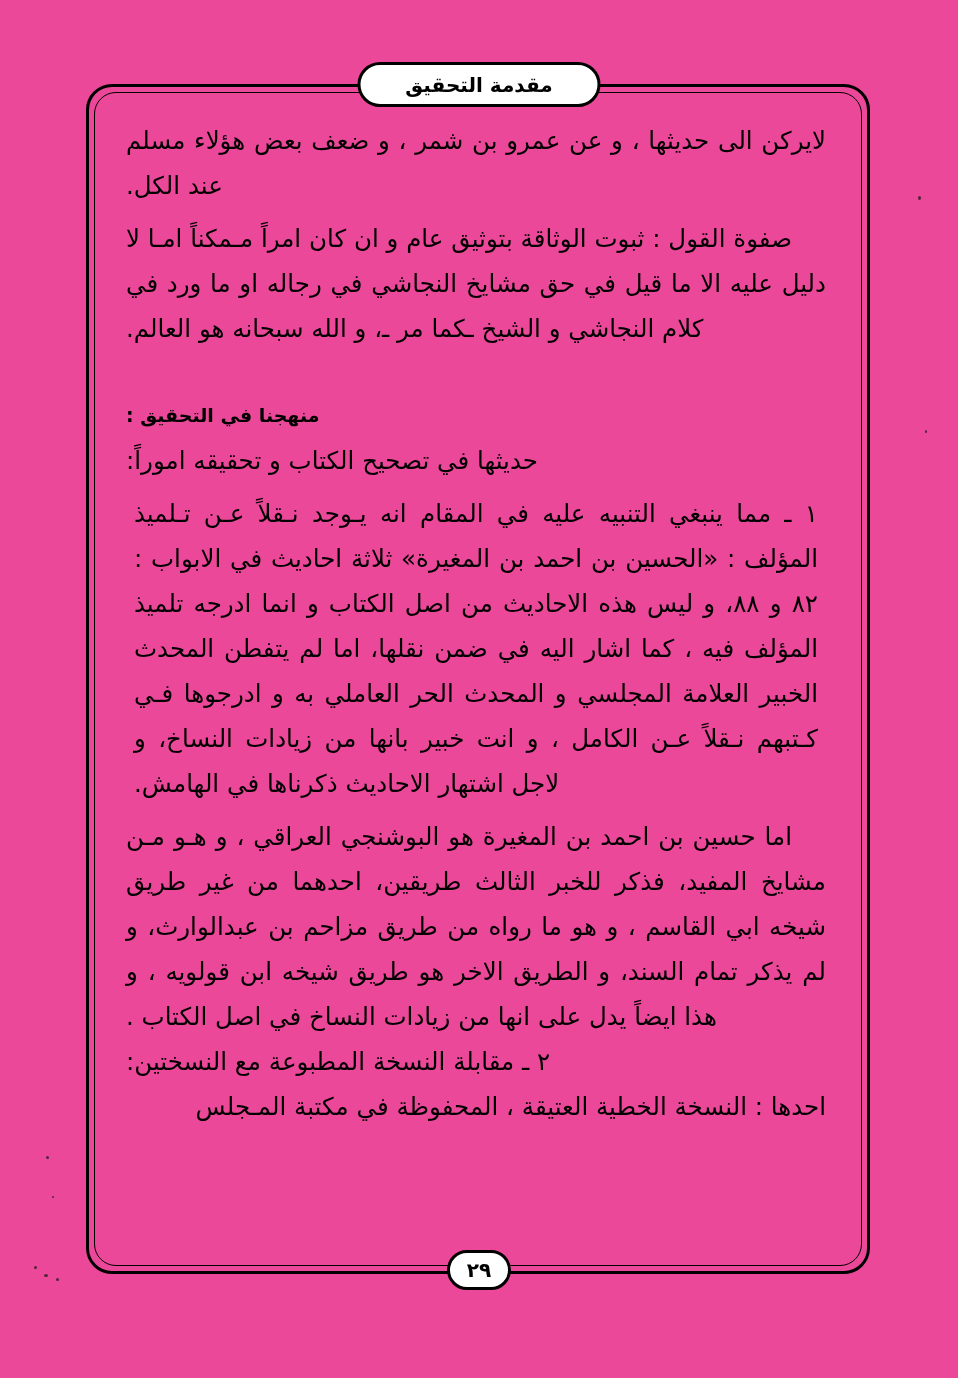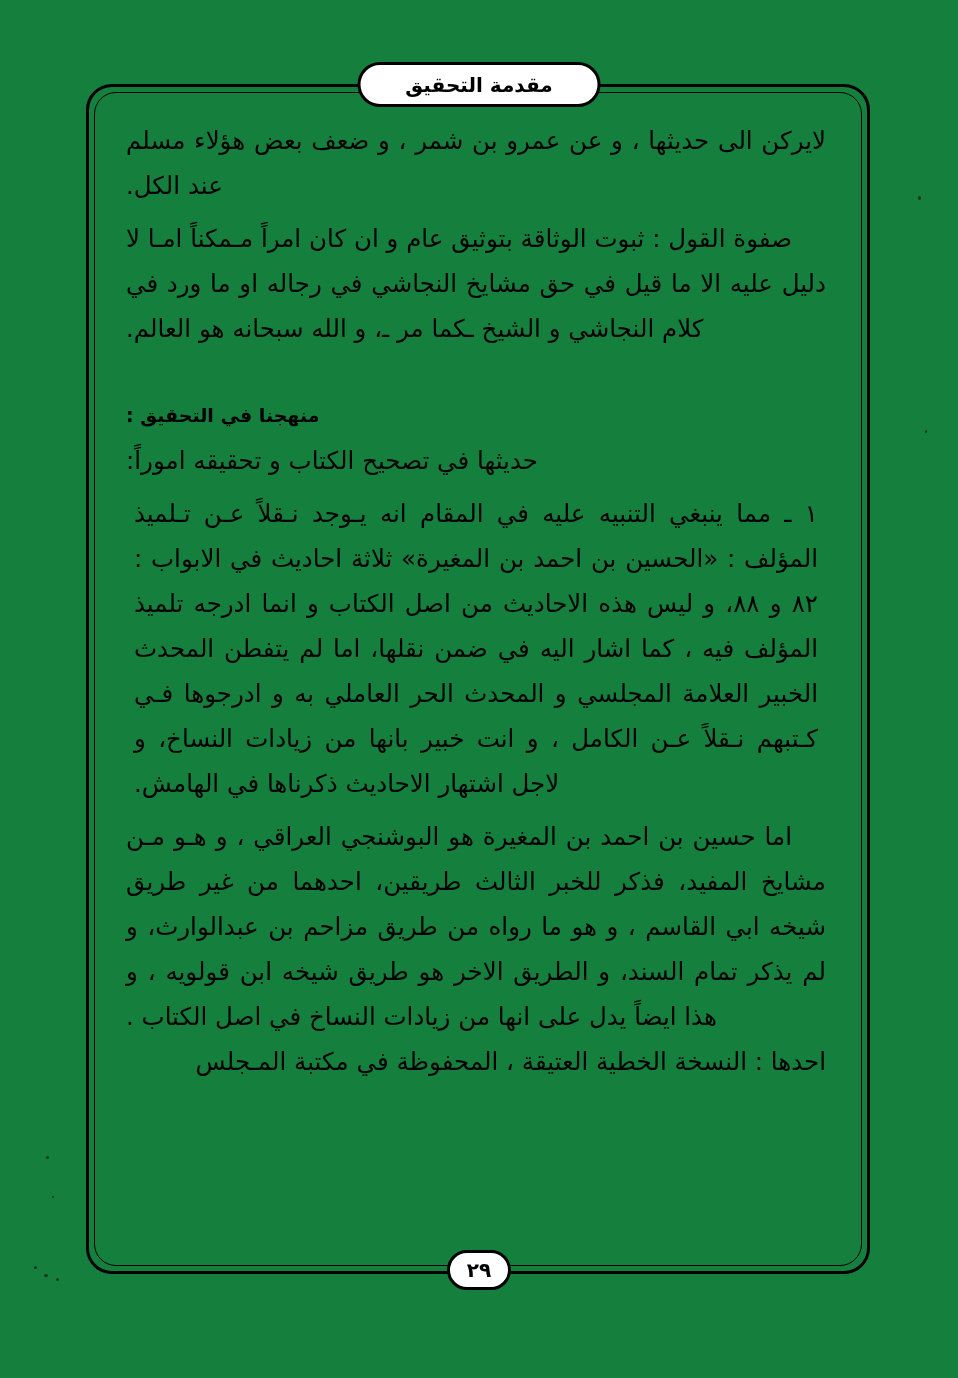--- a/index.html
+++ b/index.html
@@ -8,21 +8,21 @@
     padding: 0;
     background: #ffffff;
   }
   body {
     font-family: "DejaVu Sans", "Liberation Sans", sans-serif;
   }
   .page {
     position: relative;
     width: 958px;
     height: 1378px;
-    background: #15803d;
+    background: #ec4899;
     overflow: hidden;
   }
 
   
   .speck {
     position: absolute;
     background: #1a1a1a;
     border-radius: 50%;
     opacity: .75;
   }
@@ -184,20 +184,21 @@
     <div class="gap-lg"></div>
 
     <p class="heading">منهجنا في التحقيق :</p>
 
     <p class="lead-line">حديثها في تصحيح الكتاب و تحقيقه اموراً:</p>
 
     <p class="numbered gap-sm">١ ـ مما ينبغي التنبيه عليه في المقام انه يـوجد نـقلاً عـن تـلميذ المؤلف : «الحسين بن احمد بن المغيرة» ثلاثة احاديث في الابواب : ٨٢ و ٨٨، و ليس هذه الاحاديث من اصل الكتاب و انما ادرجه تلميذ المؤلف فيه ، كما اشار اليه في ضمن نقلها، اما لم يتفطن المحدث الخبير العلامة المجلسي و المحدث الحر العاملي به و ادرجوها فـي كـتبهم نـقلاً عـن الكامل ، و انت خبير بانها من زيادات النساخ، و لاجل اشتهار الاحاديث ذكرناها في الهامش.</p>
 
     <p class="para indent gap-md">اما حسين بن احمد بن المغيرة هو البوشنجي العراقي ، و هـو مـن مشايخ المفيد، فذكر للخبر الثالث طريقين، احدهما من غير طريق شيخه ابي القاسم ، و هو ما رواه من طريق مزاحم بن عبدالوارث، و لم يذكر تمام السند، و الطريق الاخر هو طريق شيخه ابن قولويه ، و هذا ايضاً يدل على انها من زيادات النساخ في اصل الكتاب .</p>
 
+    <p class="item-two">٢ ـ مقابلة النسخة المطبوعة مع النسختين:</p>
 
     <p class="last-line">احدها : النسخة الخطية العتيقة ، المحفوظة في مكتبة المـجلس</p>
 
   </div>
 
   <div class="folio">
     <span class="folio-number">٢٩</span>
   </div>
 
 </div>

